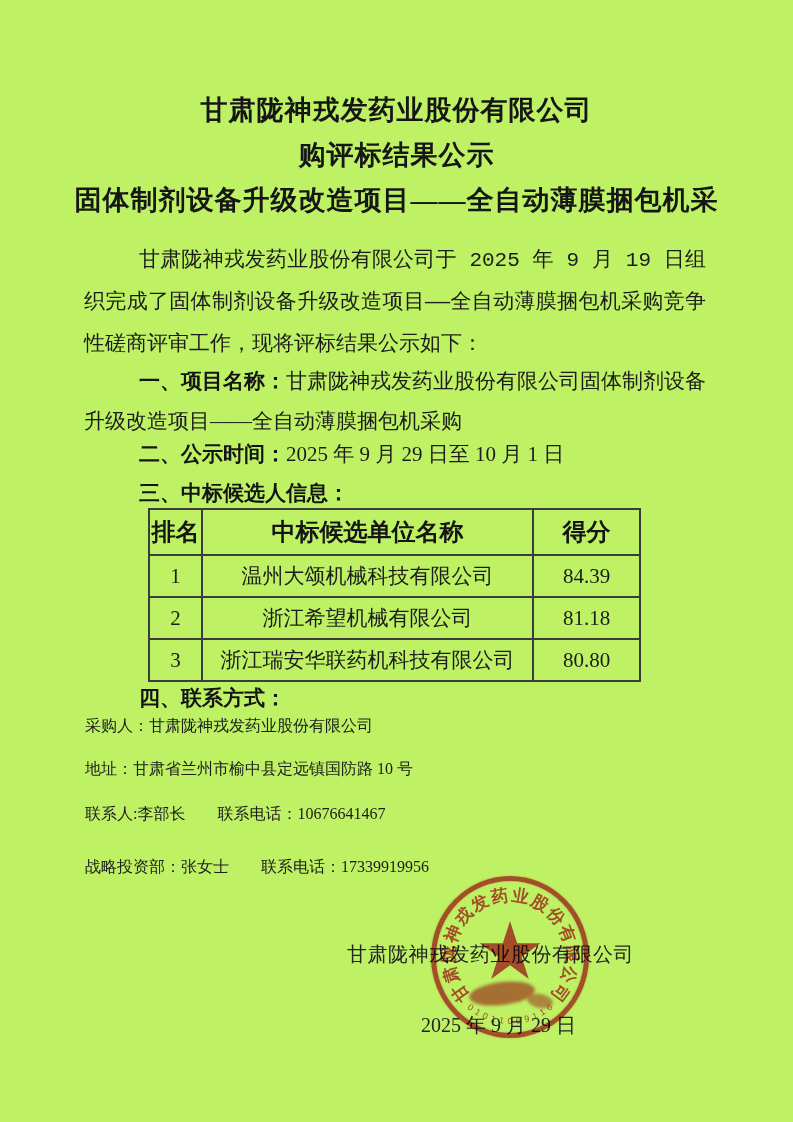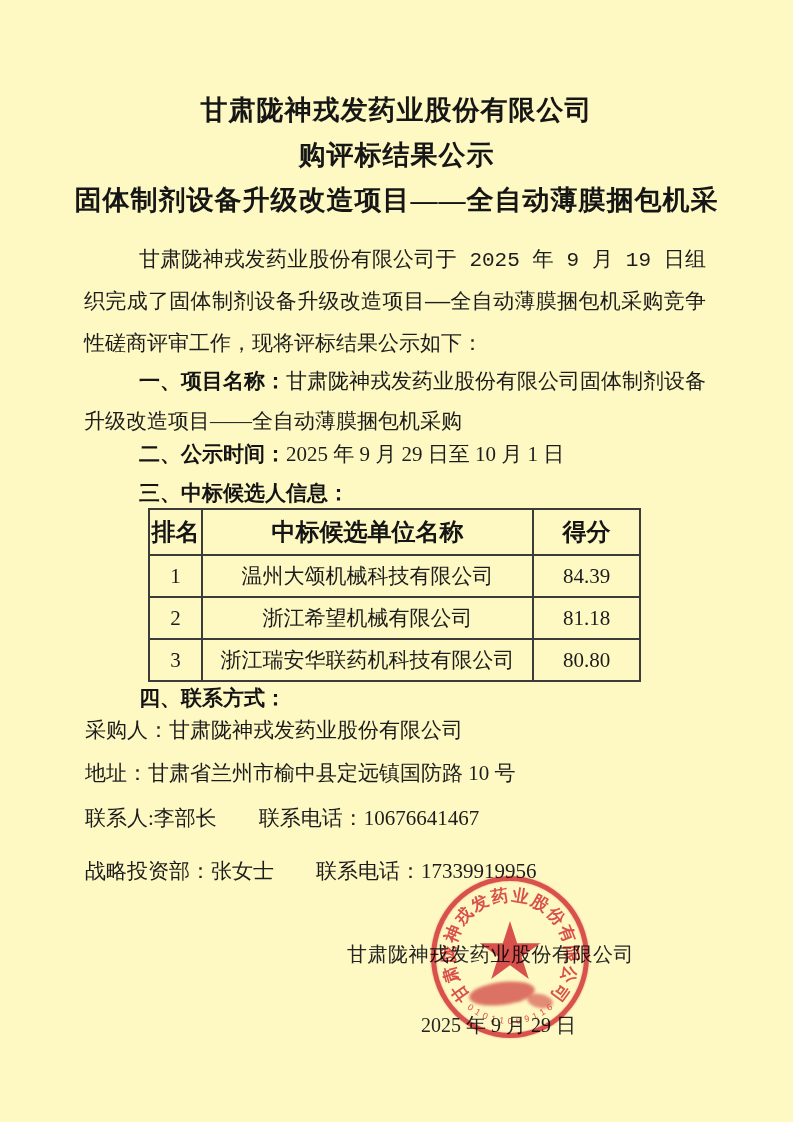--- a/index.html
+++ b/index.html
@@ -5,21 +5,21 @@
   html, body {
     margin: 0;
     padding: 0;
     background: #ffffff;
   }
   .page {
     position: relative;
     width: 793px;
     height: 1122px;
     margin: 0 auto;
-    background: #fef9c3;
+    background: #bef264;
     overflow: hidden;
     font-family: "Liberation Serif", "DejaVu Serif", serif;
     color: #1e1e1e;
   }
   .abs { position: absolute; }
 
   .title {
     left: 0; right: 0; top: 88px;
     text-align: center;
     font-weight: bold;
@@ -72,21 +72,21 @@
     font-size: 24px;
     color: #151515;
   }
   table.bidtable tr.datarow td { height: 40px; }
   .col-rank  { width: 51px; }
   .col-name  { width: 329px; }
   .col-score { width: 105px; }
 
   .contact {
     left: 85px; width: 640px;
-    font-size: 21px;
+    font-size: 16px;
     color: #1c1c1c;
     white-space: pre;
   }
   .c0 { top: 716px; }
   .c1 { top: 759px; }
   .c2 { top: 804px; }
   .c3 { top: 843px; margin-top: 14px; }
 
   .sign-company {
     left: 347px; top: 941px;

